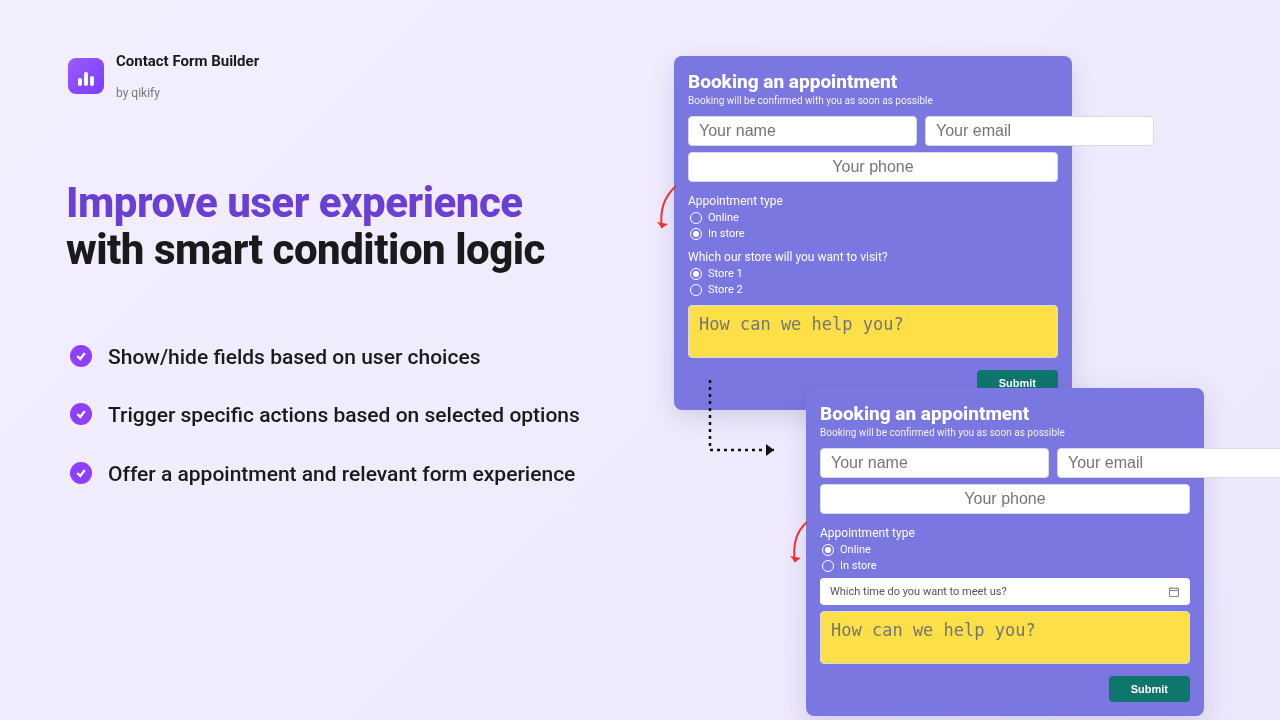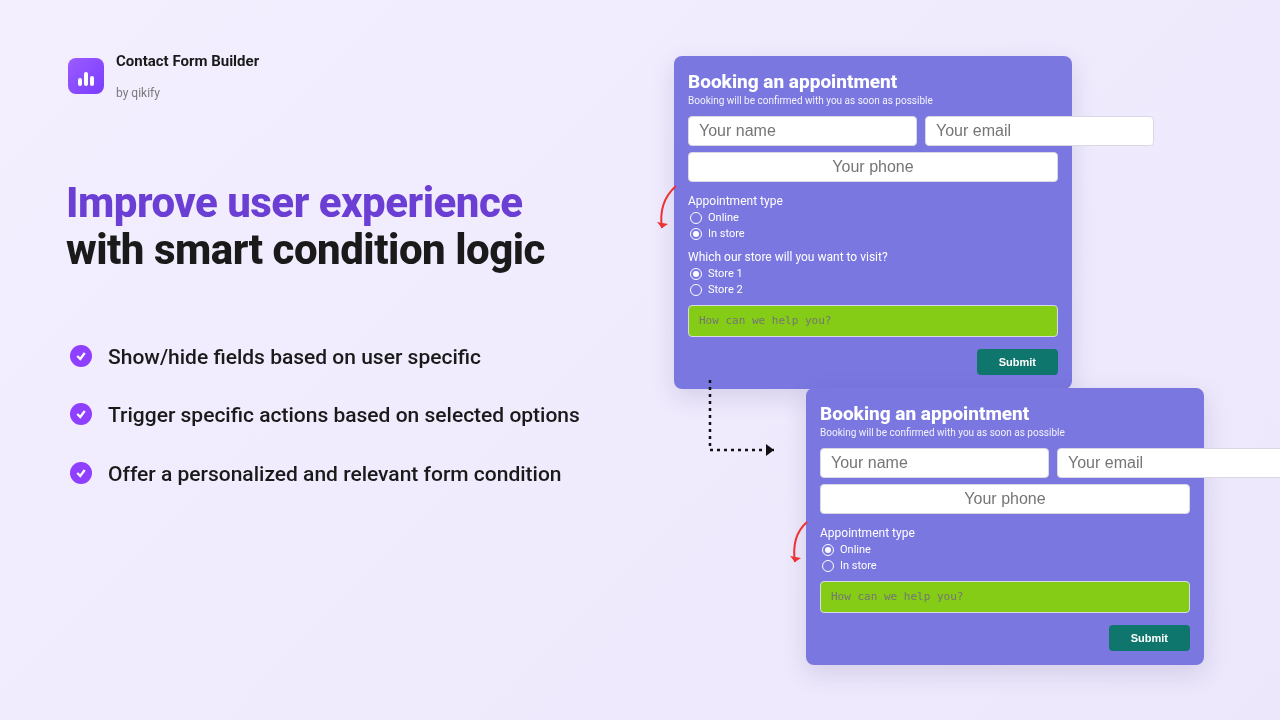--- a/index.html
+++ b/index.html
@@ -54,22 +54,22 @@
   }
   .full { width: 100%; margin-bottom: 6px; text-align: center; }
   .lbl { font-size: 12px; margin-top: 6px; margin-bottom: 3px; }
   .radio-row { display: flex; align-items: center; gap: 6px; font-size: 11px; margin-bottom: 3px; margin-left: 2px; }
   .radio {
     width: 12px; height: 12px; border-radius: 50%; border: 1.5px solid #fff;
     display: inline-flex; align-items: center; justify-content: center; flex: 0 0 12px;
   }
   .radio.on::after { content:''; width: 6px; height: 6px; background: #fff; border-radius: 50%; }
   .txtarea {
-    background: #84cc16; color: #555; border: 1px solid #d9d9e4; border-radius: 4px;
-    font-size: 11px; padding: 8px 10px; width: 100%; height: 32px; margin-top: 6px;
+    background: #fde047; color: #555; border: 1px solid #d9d9e4; border-radius: 4px;
+    font-size: 17px; padding: 8px 10px; width: 100%; height: 53px; margin-top: 6px;
     resize: none; position: relative;
   }
   .submit {
     background: #0f766e; color: #fff; font-size: 11px; font-weight: 600;
     padding: 7px 22px; border-radius: 4px; border: none; float: right; margin-top: 8px;
   }
   .datefield {
     display: flex; align-items: center; justify-content: space-between;
     background: #fff; border-radius: 4px; padding: 7px 10px; font-size: 11px; color: #555;
     margin-top: 6px;
@@ -109,37 +109,37 @@
   <div class="ln2">with smart condition logic</div>
 </div>
 
 <div class="bullets">
   <div class="bullet">
     <div class="check">
         <svg viewBox="0 0 16 16" width="12" height="12">
           <polyline points="3,8 7,12 13,4"></polyline>
         </svg>
       </div>
-    <span>Show/hide fields based on user specific</span>
+    <span>Show/hide fields based on user choices</span>
   </div>
   <div class="bullet">
     <div class="check">
         <svg viewBox="0 0 16 16" width="12" height="12">
           <polyline points="3,8 7,12 13,4"></polyline>
         </svg>
       </div>
     <span>Trigger specific actions based on selected options</span>
   </div>
   <div class="bullet">
     <div class="check">
         <svg viewBox="0 0 16 16" width="12" height="12">
           <polyline points="3,8 7,12 13,4"></polyline>
         </svg>
       </div>
-    <span>Offer a personalized and relevant form condition</span>
+    <span>Offer a appointment and relevant form experience</span>
   </div>
 </div>
 
 <div class="card card1">
   <h2>Booking an appointment</h2>
   <div class="sub">Booking will be confirmed with you as soon as possible</div>
   <div class="row2">
     <input class="inp" placeholder="Your name" style="">
     <input class="inp" placeholder="Your email" style="">
   </div>
@@ -177,20 +177,29 @@
   <input class="inp full" placeholder="Your phone" style="">
   <div class="lbl">Appointment type</div>
   <div class="radio-row">
     <span class="radio on"></span>
     <span>Online</span>
   </div>
   <div class="radio-row">
     <span class="radio"></span>
     <span>In store</span>
   </div>
+  <div class="datefield">
+    <span>Which time do you want to meet us?</span>
+    <svg class="cal-ico" viewBox="0 0 16 16" fill="none" stroke="#888" stroke-width="1.5">
+        <rect x="2" y="3" width="12" height="11" rx="1"></rect>
+        <line x1="2" y1="6" x2="14" y2="6"></line>
+        <line x1="5" y1="1.5" x2="5" y2="4"></line>
+        <line x1="11" y1="1.5" x2="11" y2="4"></line>
+      </svg>
+  </div>
   <textarea class="txtarea" placeholder="How can we help you?" style=""></textarea>
   <button class="submit">Submit</button>
   <div style="clear:both"></div>
 </div>
 
 <svg class="redarrow ra1" viewBox="0 0 30 60">
   <path d="M20 4 Q2 20 6 46" fill="none" stroke="#e33" stroke-width="2"></path>
   <polygon points="6,46 1,40 12,42" fill="#e33"></polygon>
 </svg>
 

